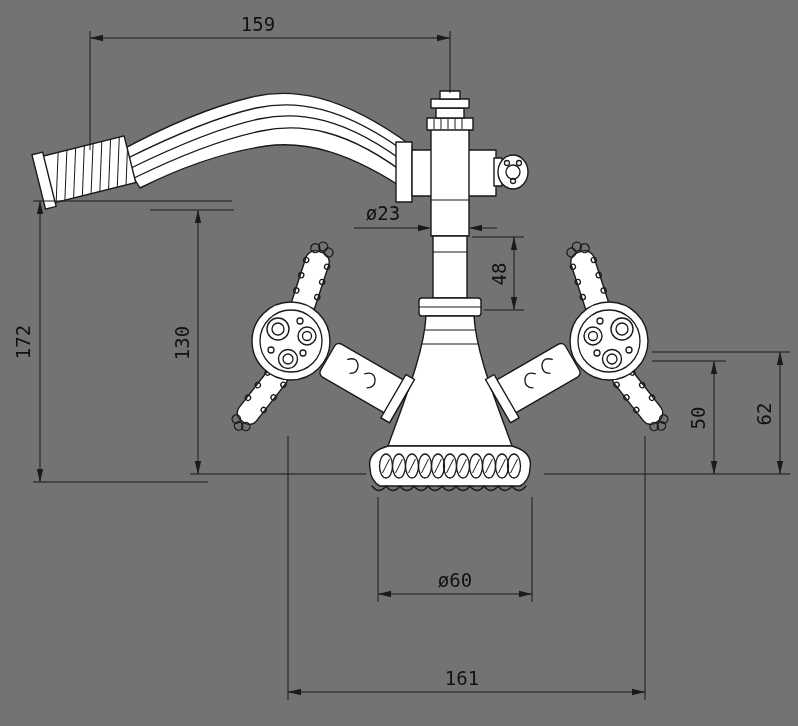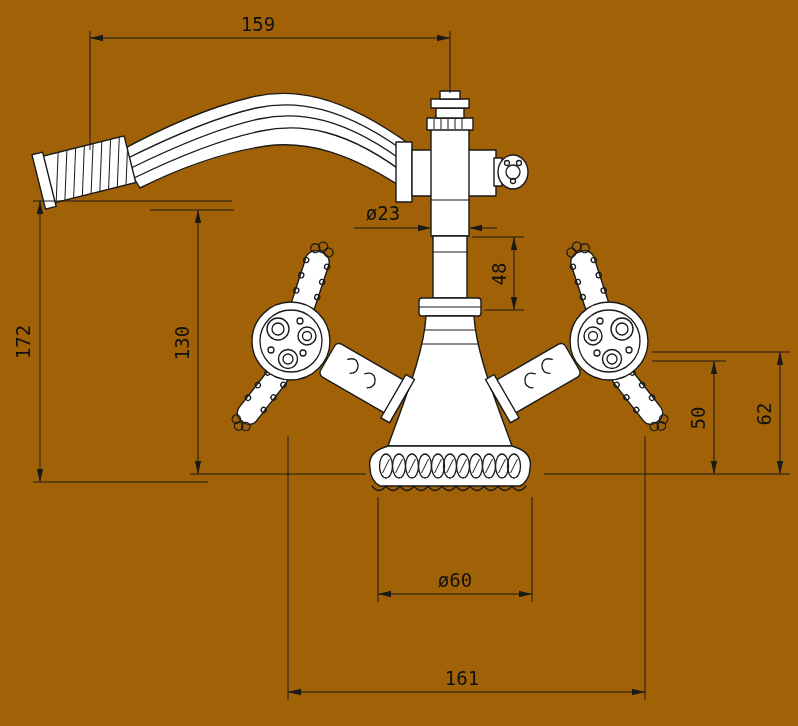--- a/index.html
+++ b/index.html
@@ -1,16 +1,16 @@
 <!DOCTYPE html>
 <html><head>
 <meta charset="utf-8">
 <style>
   html, body { margin: 0; padding: 0; background: #ffffff; }
-  .stage { width: 798px; height: 726px; background: #a16207; position: relative; }
+  .stage { width: 798px; height: 726px; background: #737373; position: relative; }
   svg { display: block; }
   .part    { fill: #ffffff; stroke: #1a1a1a; stroke-width: 1.4; stroke-linejoin: round; }
   .outline { fill: none;    stroke: #1a1a1a; stroke-width: 1.3; stroke-linecap: round; stroke-linejoin: round; }
   .thin    { fill: none;    stroke: #1a1a1a; stroke-width: 1; }
   .dimline { fill: none;    stroke: #1a1a1a; stroke-width: 1; }
   .dim-text {
     fill: #111111; stroke: none;
     font-family: "DejaVu Sans Mono", monospace;
     font-size: 19px;
     text-anchor: middle;

